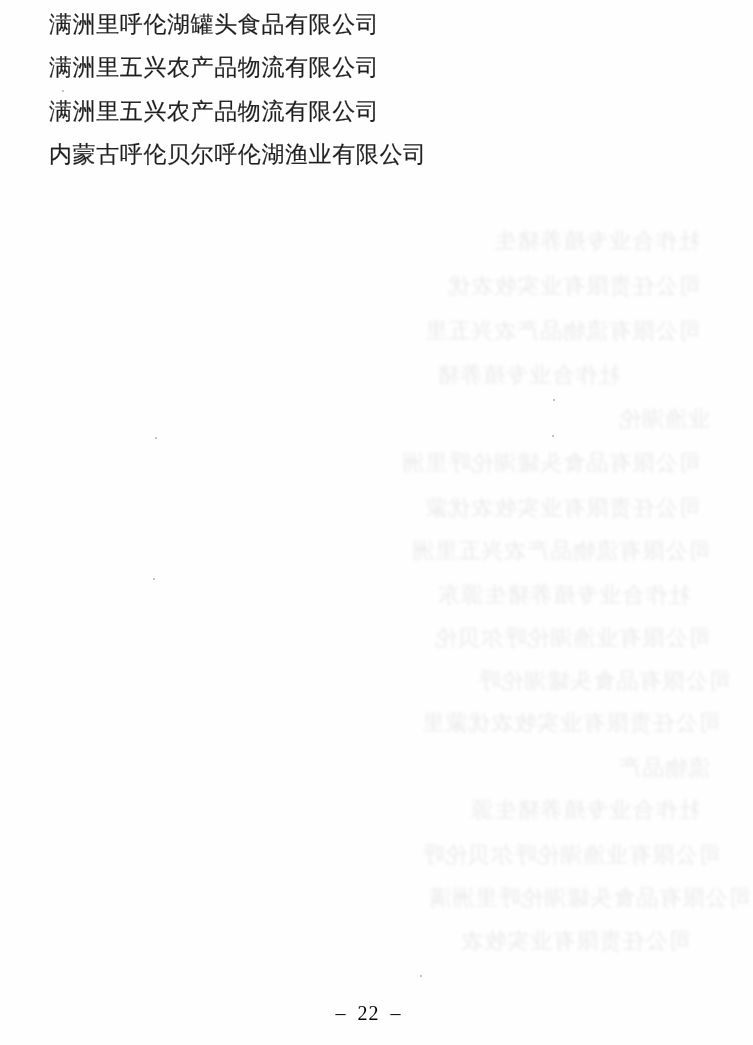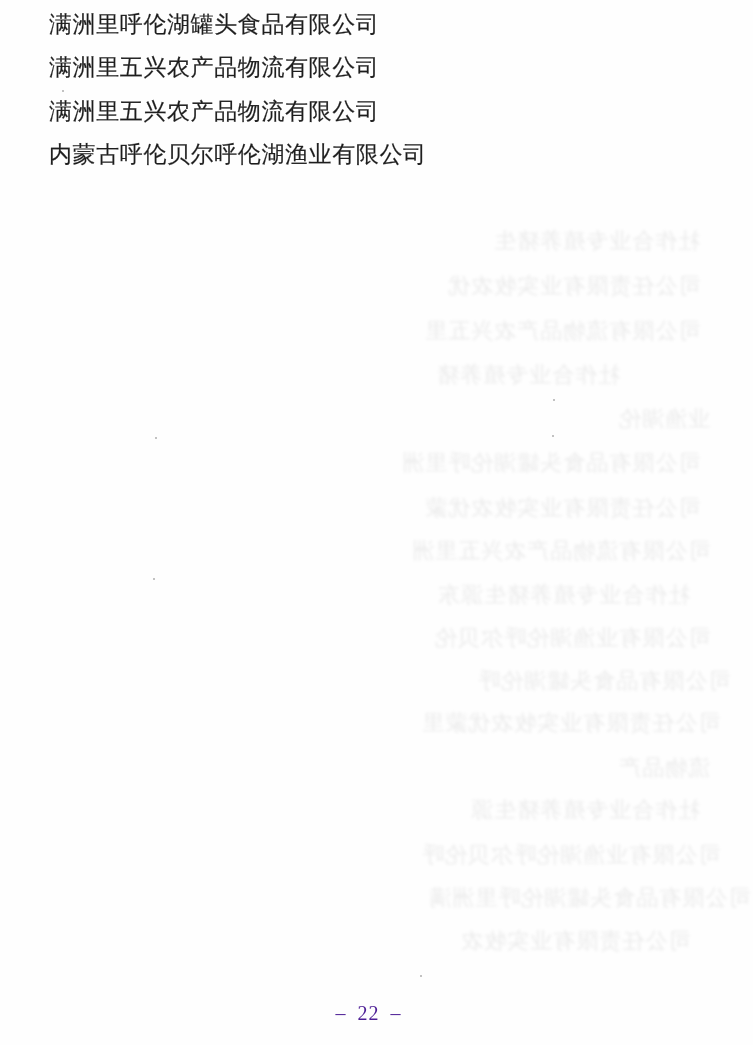--- a/index.html
+++ b/index.html
@@ -31,21 +31,21 @@
     -webkit-text-stroke: 0.2px #444;
   }
   
   .page-number {
     position: absolute;
     left: 0;
     right: 16px;
     top: 1002px;
     text-align: center;
     font-size: 20px;
-    color: #4c1d95;
+    color: #000000;
     word-spacing: 5px;
     letter-spacing: 1px;
   }
   
   .ghost-row {
     position: absolute;
     height: 27px;
     overflow: hidden;
     transform: scaleX(-1);
     filter: blur(1.4px);

